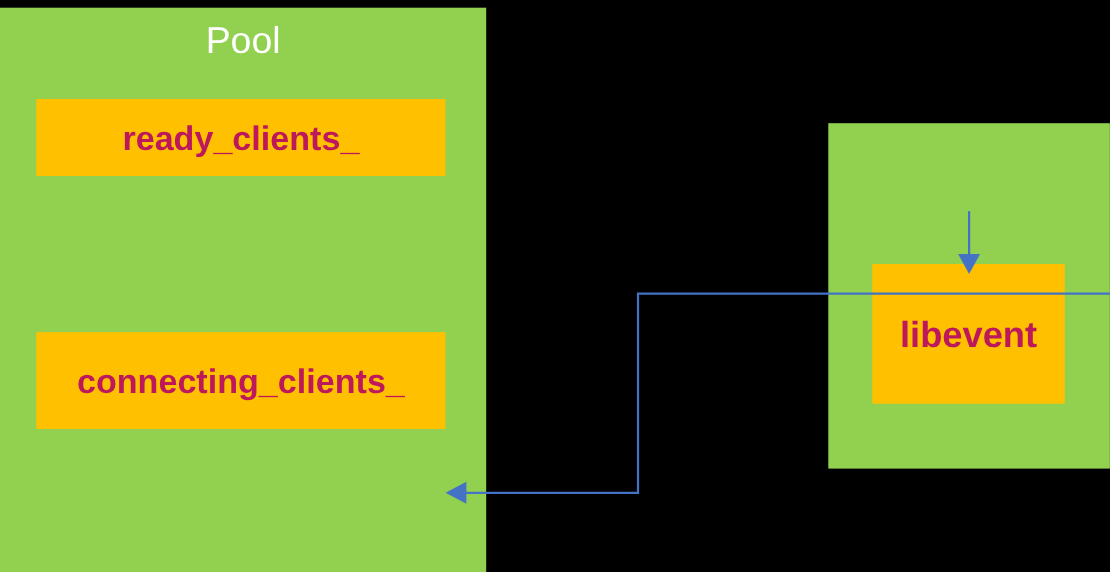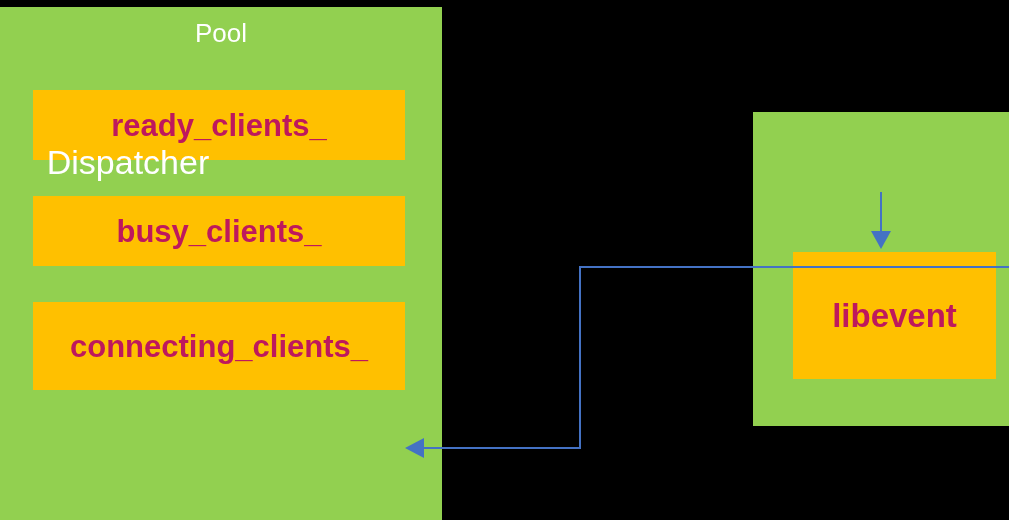--- a/index.html
+++ b/index.html
@@ -49,21 +49,21 @@
     font-weight: 400;
     line-height: 1;
     white-space: nowrap;
   }
 
   #pool-title {
     left: 0px;
     top: 20px;
     width: 442px;
     text-align: center;
-    font-size: 26px;
+    font-size: 34px;
   }
 
   #dispatcher-title {
     left: 0px;
     top: 145px;
     width: 256px;
     text-align: center;
     font-size: 34px;
   }
 
@@ -87,22 +87,22 @@
     width: 372px;
   }
 
   #member-ready-clients    { top: 90px;  height: 70px; }
   #member-busy-clients     { top: 196px; height: 70px; }
   #member-connecting-clients { top: 302px; height: 88px; }
   #member-pending-streams  { top: 414px; height: 71px; }
 
   #member-libevent {
     left: 793px;
-    top: 252px;
-    width: 203px;
+    top: 240px;
+    width: 175px;
     height: 127px;
     font-size: 33px;
   }
 
   
   .connector-svg {
     position: absolute;
     left: 0;
     top: 0;
     width: 1009px;
@@ -115,28 +115,26 @@
 <body>
 
 <div id="canvas">
 
   <div class="group-box" id="pool-group"></div>
 
   <div class="group-title" id="pool-title">Pool</div>
 
   <div class="member-box pool-member" id="member-ready-clients">ready_clients_</div>
 
-  <div class="member-box pool-member" id="member-busy-clients">busy_clients_</div>
 
   <div class="member-box pool-member" id="member-connecting-clients">connecting_clients_</div>
 
 
   <div class="group-box" id="dispatcher-group"></div>
 
-  <div class="group-title" id="dispatcher-title">Dispatcher</div>
 
   <div class="member-box" id="member-libevent">libevent</div>
 
   <svg class="connector-svg" viewBox="0 0 1009 520">
 
     <g>
       <line x1="881" y1="192" x2="881" y2="238" stroke="#4472C4" stroke-width="2"></line>
       <polygon points="881,249 871,231 891,231" fill="#4472C4"></polygon>
     </g>
 

